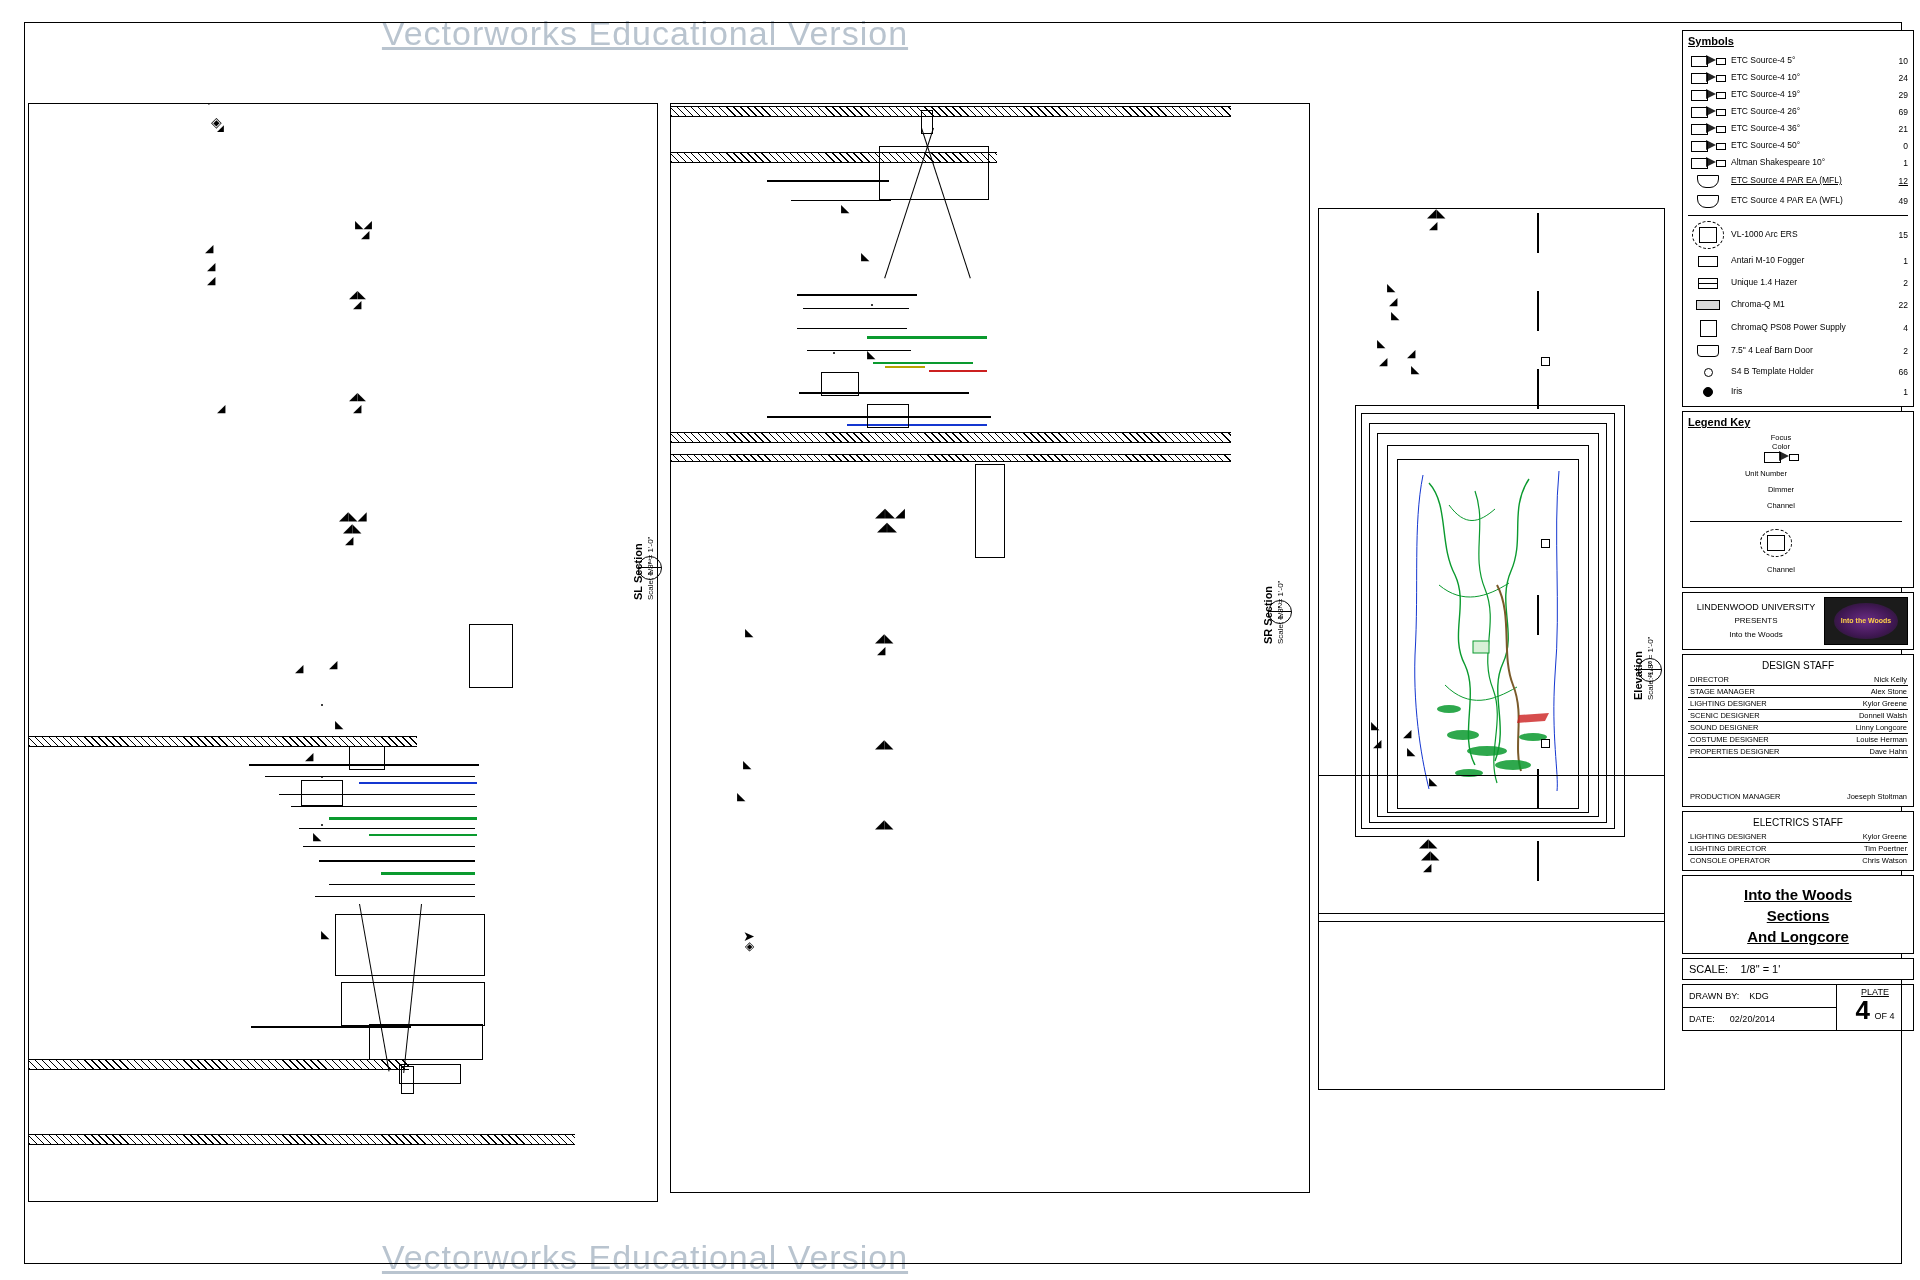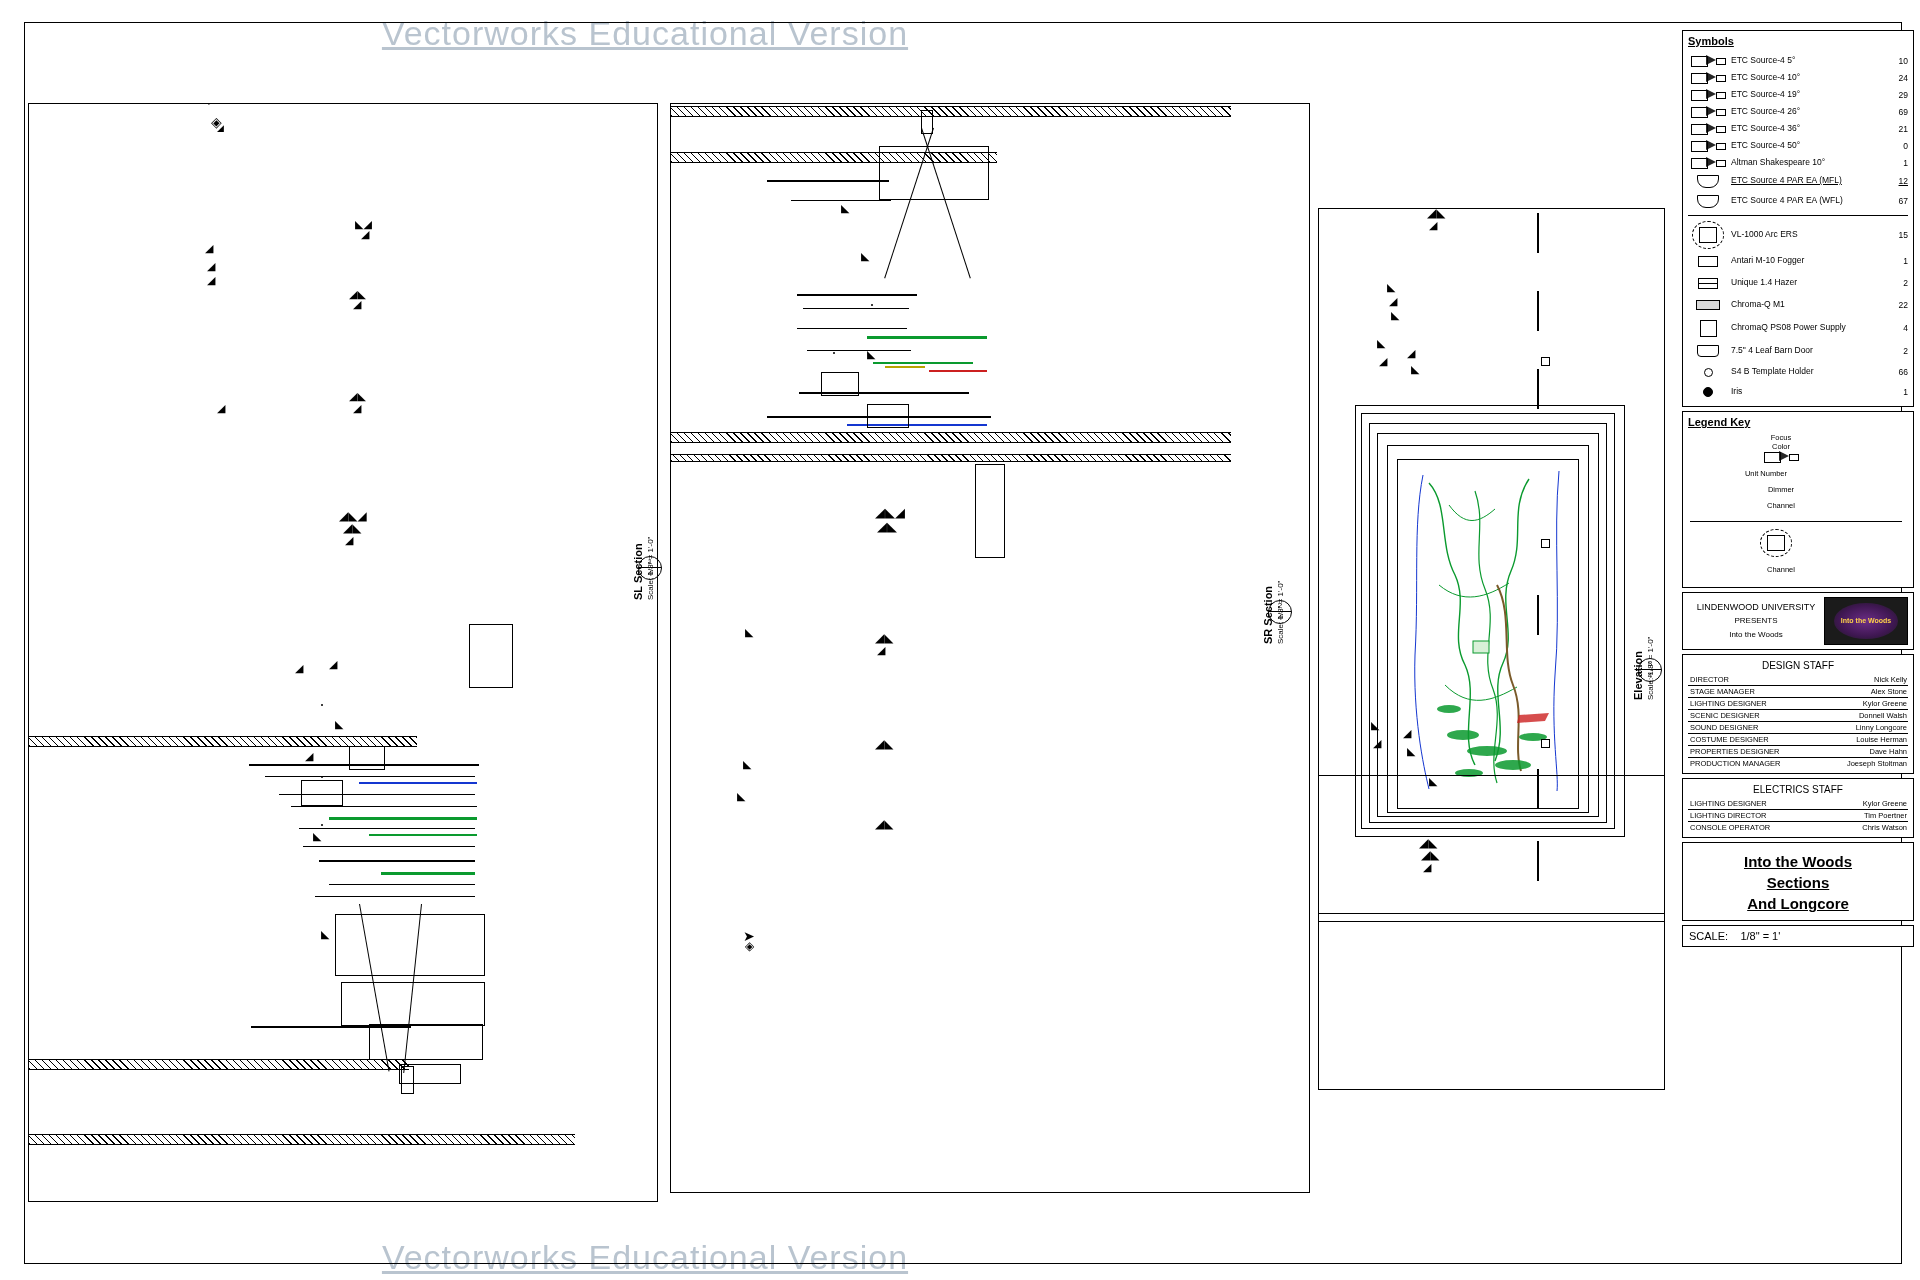--- a/index.html
+++ b/index.html
@@ -393,21 +393,21 @@
             <span class="g-par"></span>
           </span>
         <span class="sym-name">ETC Source 4 PAR EA (MFL)</span>
         <span class="sym-qty">12</span>
       </div>
       <div class="sym-row" style="height:20px;">
         <span class="sym-ico">
             <span class="g-par"></span>
           </span>
         <span class="sym-name">ETC Source 4 PAR EA (WFL)</span>
-        <span class="sym-qty">67</span>
+        <span class="sym-qty">49</span>
       </div>
 
       <div class="sep"></div>
 
       <div class="sym-row" style="height:30px;">
         <span class="sym-ico">
             <span class="g-vl">
               <span class="in"></span>
             </span>
           </span>
@@ -522,21 +522,21 @@
           <span>Linny Longcore</span>
         </div>
       <div class="strow">
           <span>COSTUME DESIGNER</span>
           <span>Louise Herman</span>
         </div>
       <div class="strow">
           <span>PROPERTIES DESIGNER</span>
           <span>Dave Hahn</span>
         </div>
-      <div class="strow" style="border-bottom:none;">
+      <div class="strow" style="border-bottom:none;margin-top:33px;">
           <span>PRODUCTION MANAGER</span>
           <span>Joeseph Stoltman</span>
         </div>
     </div>
 
     <div class="blk">
       <div class="tbl-title">ELECTRICS STAFF</div>
       <div class="strow">
           <span>LIGHTING DESIGNER</span>
           <span>Kylor Greene</span>
@@ -556,15 +556,35 @@
       <div>Sections</div>
       <div>And Longcore</div>
     </div>
 
     <div class="blk scale-row">
       <span>SCALE:</span>
       &nbsp;&nbsp;
       <span>1/8" = 1'</span>
     </div>
 
+    <div class="bottom-row">
+      <div class="bl-left">
+        <div>
+          <span>DRAWN BY:</span>
+          &nbsp;&nbsp;
+          <span>KDG</span>
+        </div>
+        <div class="divline"></div>
+        <div>
+          <span>DATE:</span>
+          &nbsp;&nbsp;&nbsp;&nbsp;
+          <span>02/20/2014</span>
+        </div>
+      </div>
+      <div class="bl-right">
+        <div class="pl">PLATE</div>
+        <span class="num">4</span>
+        <span class="of">OF 4</span>
+      </div>
+    </div>
 
   </div>
 </div>
 
 </body></html>

